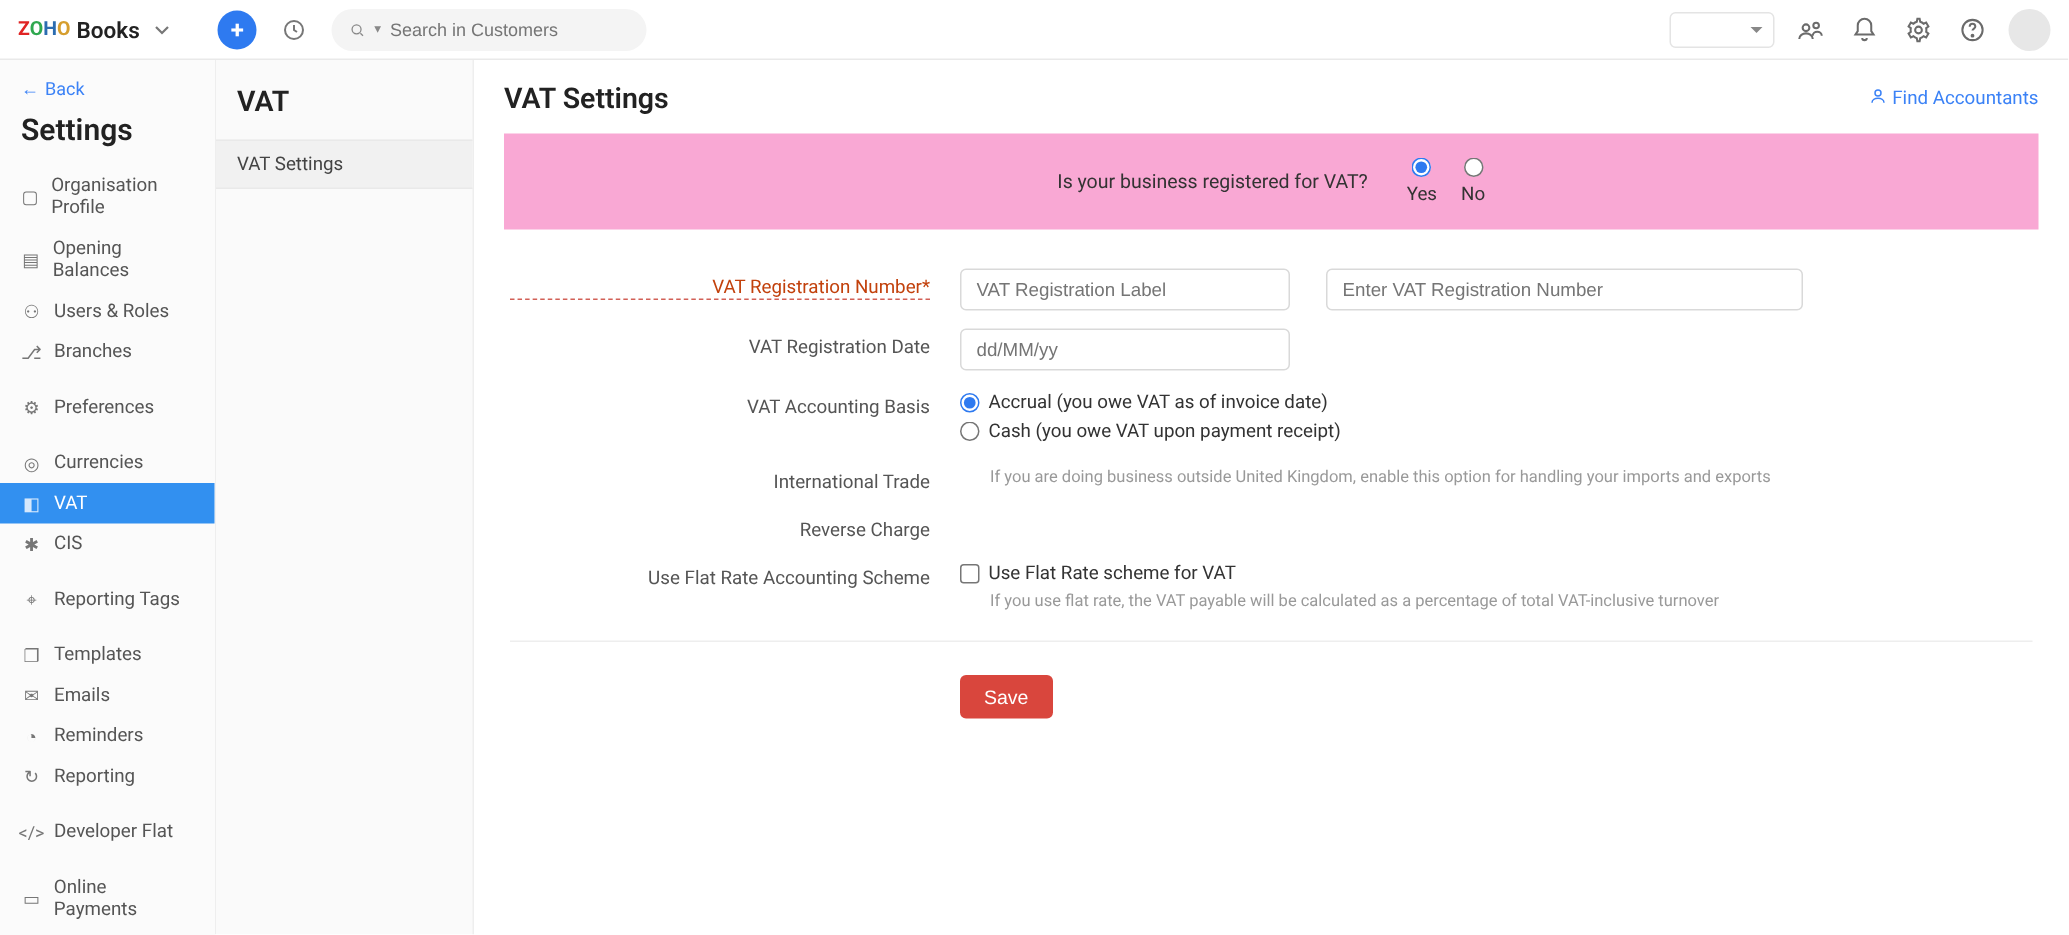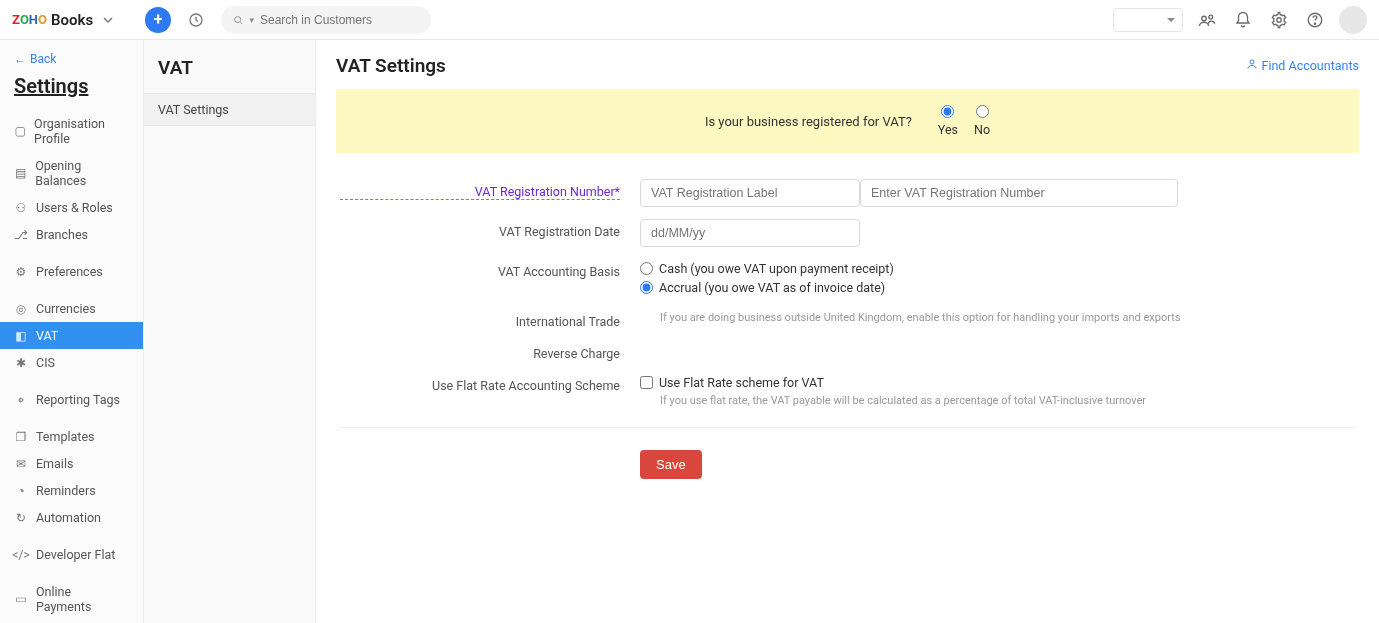--- a/index.html
+++ b/index.html
@@ -63,21 +63,21 @@
   .avatar { width:28px;height:28px;border-radius:50%; background:#e7e7e7; }
 
   
   .layout { display:flex; height:calc(623px - 40px); }
   .sidebar {
     width: 144px; background:#fbfbfb; border-right:1px solid #eee;
     padding: 12px 0;
     overflow-y:auto;
   }
   .back-link { color:#3b82f6; font-size:12px; padding:0 14px; display:flex; align-items:center; gap:4px; cursor:pointer;}
-  .settings-title { font-size:20px; font-weight:600; color:#222; padding:8px 14px 12px;text-decoration:underline; }
+  .settings-title { font-size:20px; font-weight:600; color:#222; padding:8px 14px 12px; }
   .nav-item {
     display:flex; align-items:center; gap:8px; padding:6px 14px; font-size:12.5px;
     color:#555; cursor:pointer;
   }
   .nav-item.active { background:#3290f0; color:#fff; }
   .nav-item .icn { width:14px; height:14px; display:flex; align-items:center; justify-content:center; font-size:12px; color:inherit; opacity:.8;}
   .nav-gap { height:10px; }
 
   
   .col2 {
@@ -89,38 +89,38 @@
     border-top:1px solid #e9e9e9; border-bottom:1px solid #e9e9e9;
     cursor:pointer;
   }
 
   
   .content { flex:1; padding:14px 20px; overflow:auto; position:relative;}
   .content-head { display:flex; align-items:center; justify-content:space-between; padding-bottom:12px;}
   .content-head h1 { font-size:19px; font-weight:600; color:#222; }
   .find-link { color:#3b82f6; font-size:12.5px; display:flex; align-items:flex-start; gap:4px; cursor:pointer;}
   .question-box {
-    background:#fef9c3; padding:16px 20px; display:flex; align-items:center; justify-content:center; gap:26px;
+    background:#f9a8d4; padding:16px 20px; display:flex; align-items:center; justify-content:center; gap:26px;
     color:#333;
   }
   .radio-row { display:flex; gap:16px; align-items:center; font-size:12.5px; }
   .radio-row label { display:flex; align-items:center; gap:4px; cursor:pointer;flex-direction:column;}
   input[type=radio]{accent-color:#2e7af0;}
 
   .form-area { padding: 20px 4px; }
   .form-row { display:flex; align-items:flex-start; padding:6px 0; gap:20px; }
   .form-row .lbl { width:280px; text-align:right; font-size:12.5px; color:#555; padding-top:5px;}
-  .form-row .lbl.req { color:#6d28d9; border-bottom:1px dashed #d26057; display:inline-block;}
+  .form-row .lbl.req { color:#c2410c; border-bottom:1px dashed #d26057; display:inline-block;}
   .lbl-wrap{ width:280px; text-align:right;}
   .form-row .fld { flex:1; }
   .txt-input {
     border:1px solid #d9d9d9; border-radius:4px; padding:6px 10px; font-size:12.5px;
     width:220px; outline:none;
   }
-  .two-inputs { display:flex; }
+  .two-inputs { display:flex; gap:24px; }
   .two-inputs .txt-input:nth-child(2){ width:318px;}
   .opt-line { display:flex; align-items:center; gap:6px; font-size:12.5px; padding:2px 0; }
   .hint { font-size:11px; color:#999; padding-left:20px; padding-top:2px; }
   .hr { border-top:1px solid #eee; margin:14px 0 16px; }
   .save-btn {
     background:#d9463d; color:#fff; border:none; border-radius:4px;
     padding:7px 16px; font-size:13px; cursor:pointer;
   }
   input[type=checkbox]{accent-color:#2e7af0;}
 </style>
@@ -248,21 +248,21 @@
     <div class="nav-item">
         <span class="icn">✉</span>
         <span>Emails</span>
       </div>
     <div class="nav-item">
         <span class="icn">◔</span>
         <span>Reminders</span>
       </div>
     <div class="nav-item">
         <span class="icn">↻</span>
-        <span>Automation</span>
+        <span>Reporting</span>
       </div>
     <div class="nav-gap"></div>
     <div class="nav-item">
         <span class="icn">&lt;/&gt;</span>
         <span>Developer Flat</span>
       </div>
     <div class="nav-gap"></div>
     <div class="nav-item">
         <span class="icn">▭</span>
         <span>Online Payments</span>
@@ -317,26 +317,26 @@
         <div class="lbl">VAT Registration Date</div>
         <div class="fld">
           <input class="txt-input" placeholder="dd/MM/yy" style="">
         </div>
       </div>
 
       <div class="form-row">
         <div class="lbl">VAT Accounting Basis</div>
         <div class="fld">
           <div class="opt-line">
+            <input type="radio" name="basis" checked="" style="">
+            <span>Accrual (you owe VAT as of invoice date)</span>
+          </div>
+          <div class="opt-line">
             <input type="radio" name="basis" style="">
             <span>Cash (you owe VAT upon payment receipt)</span>
-          </div>
-          <div class="opt-line">
-            <input type="radio" name="basis" checked="" style="">
-            <span>Accrual (you owe VAT as of invoice date)</span>
           </div>
         </div>
       </div>
 
       <div class="form-row">
         <div class="lbl">International Trade</div>
         <div class="fld">
           <div class="hint">If you are doing business outside United Kingdom, enable this option for handling your imports and exports</div>
         </div>
       </div>

